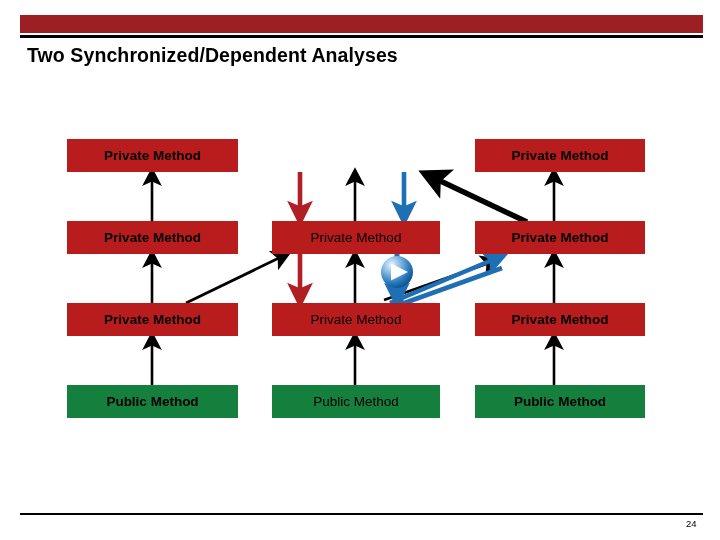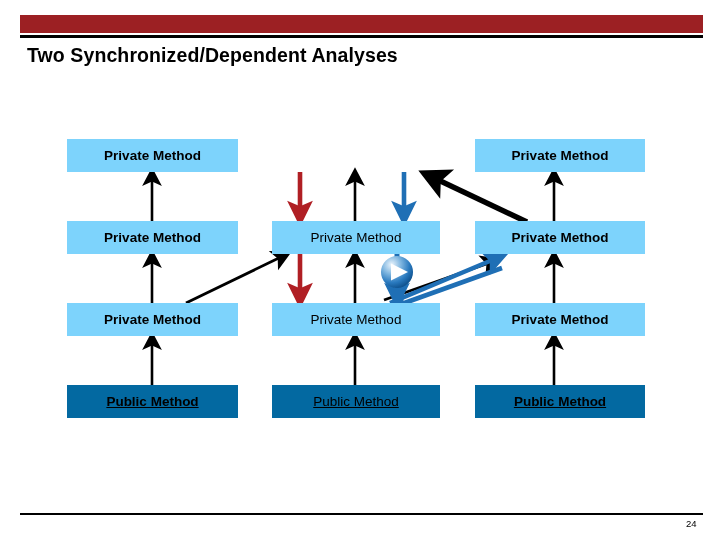--- a/index.html
+++ b/index.html
@@ -37,23 +37,23 @@
     position:absolute;left:686px;top:518px;width:40px;
     font-size:9.5px;color:#000000;text-align:left;
   }
 
   
   .node{
     position:absolute;height:33px;line-height:33px;
     text-align:center;font-size:13.5px;color:#000000;
     white-space:nowrap;overflow:hidden;
   }
-  .node.gray{background:#7dd3fc;}
+  .node.gray{background:#b91c1c;}
   .node.pink{background:#fbc4c6;}
-  .node.blue{background:#0369a1;font-weight:bold;text-decoration:underline;}
+  .node.blue{background:#15803d;font-weight:bold;}
   .node.bold{font-weight:bold;}
 
   
   #arrows{position:absolute;left:0;top:0;width:720px;height:540px;pointer-events:none;}
 </style>
 </head>
 <body>
 
 <div id="slide">
 

